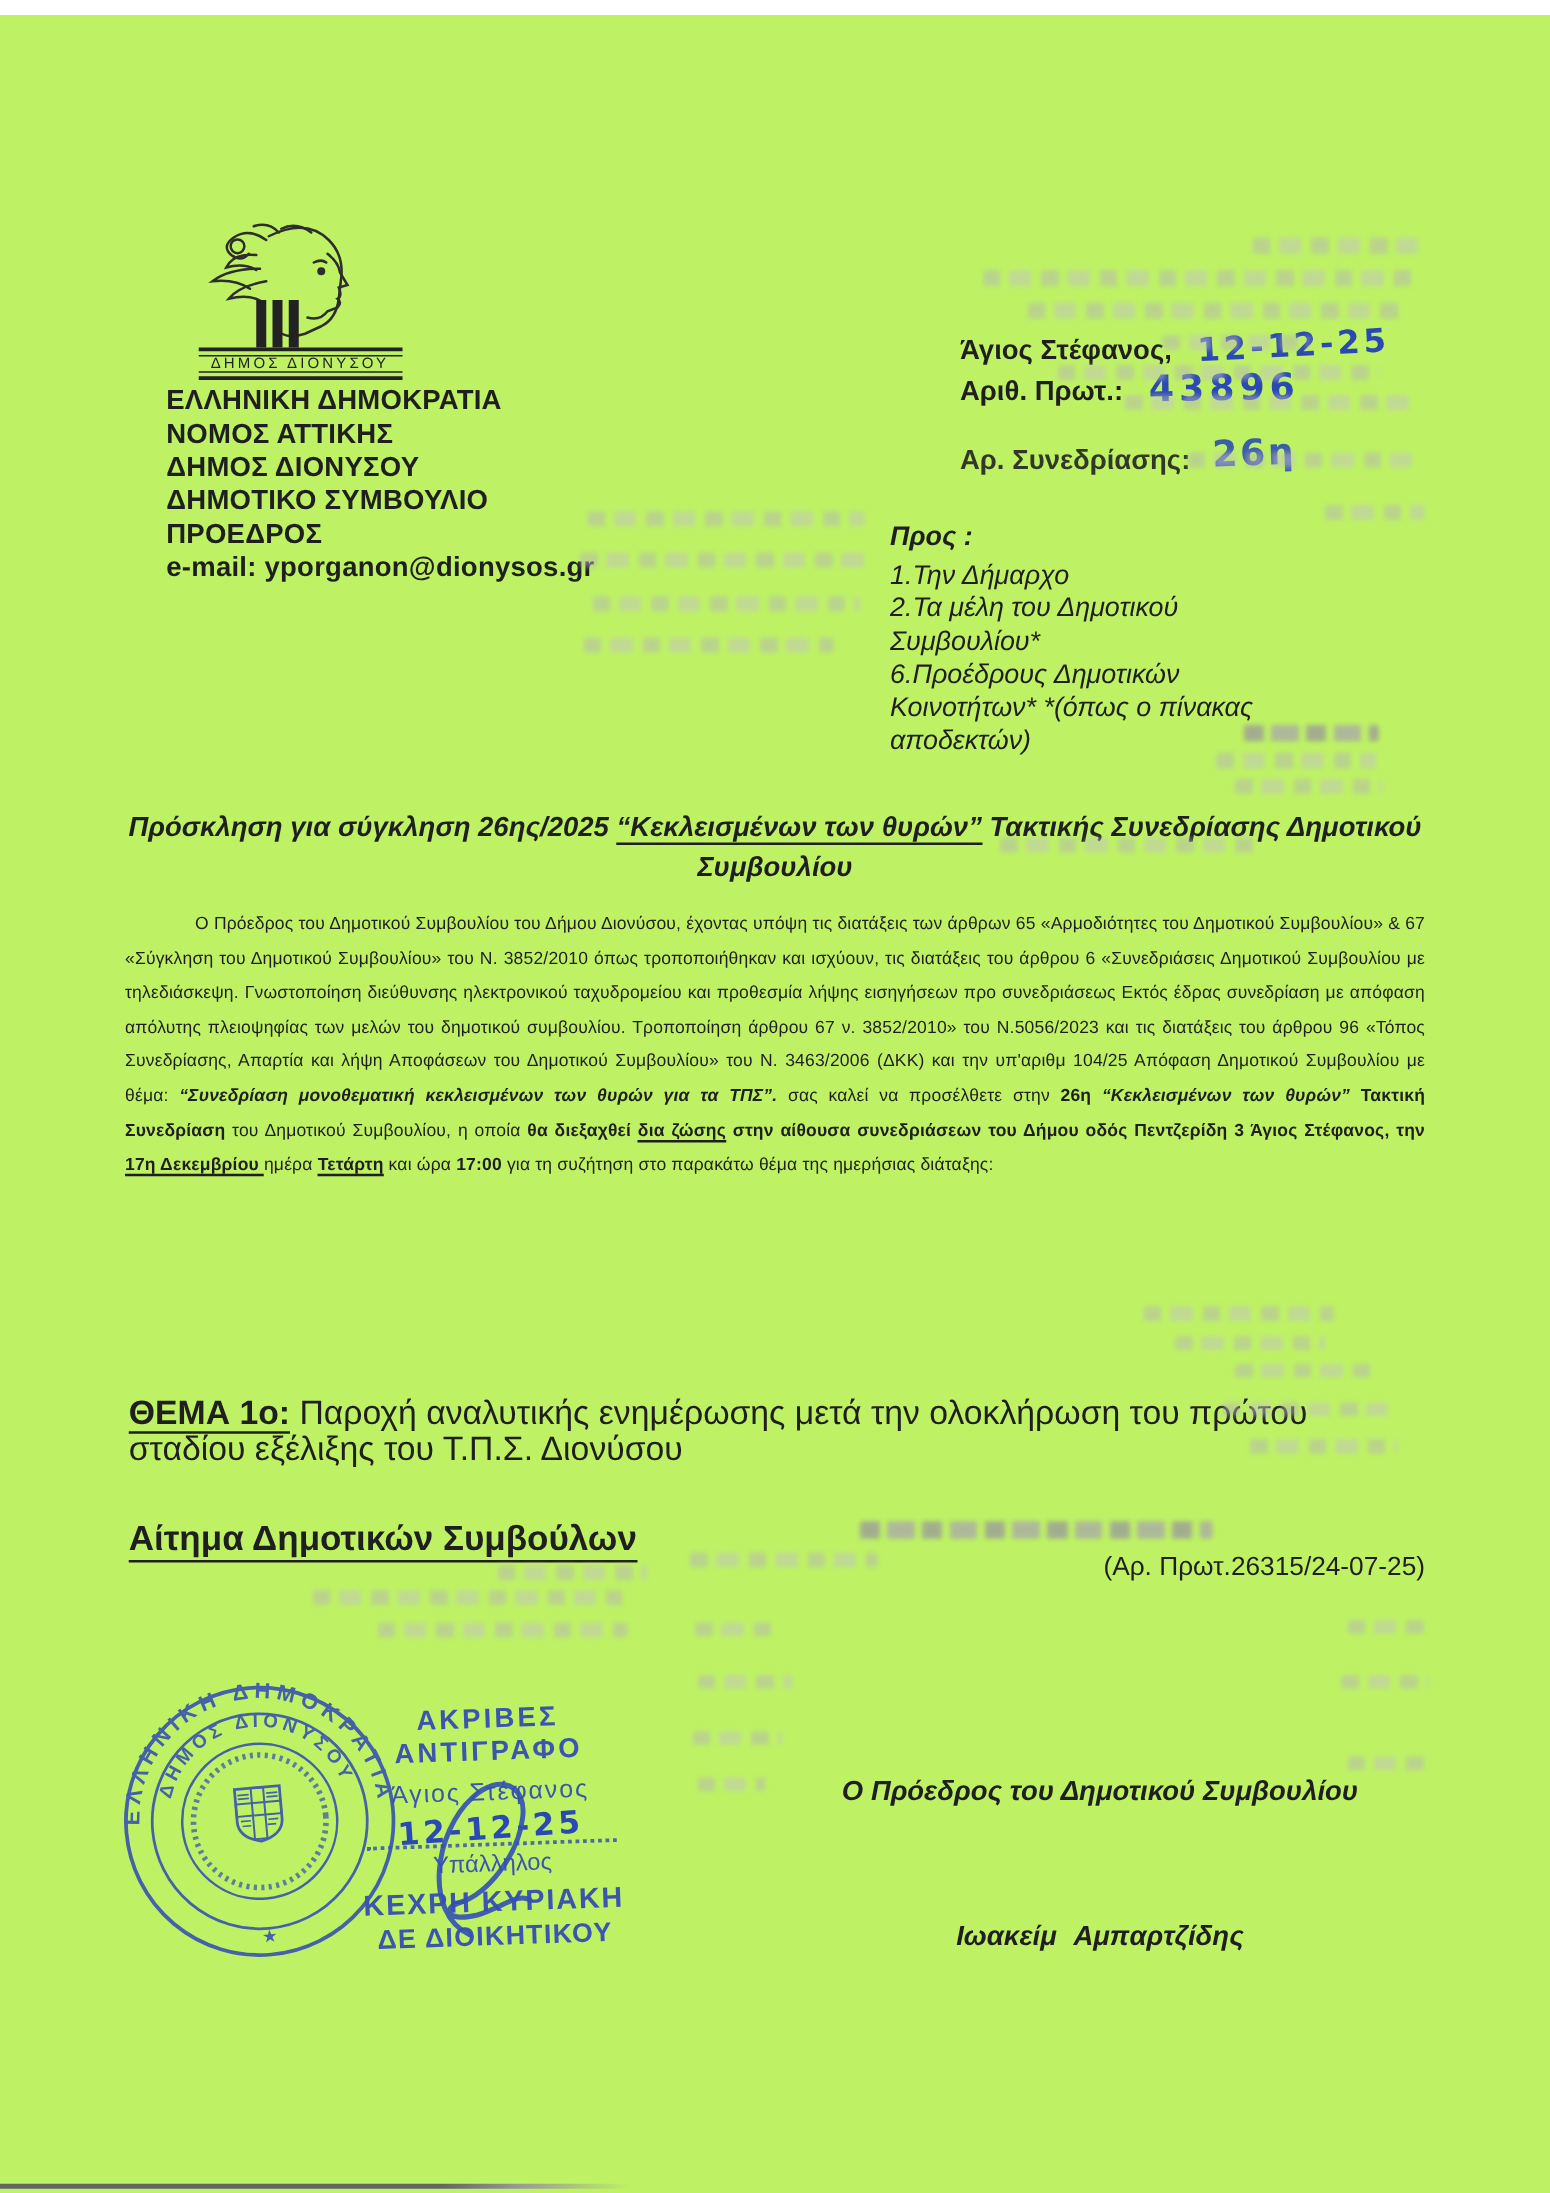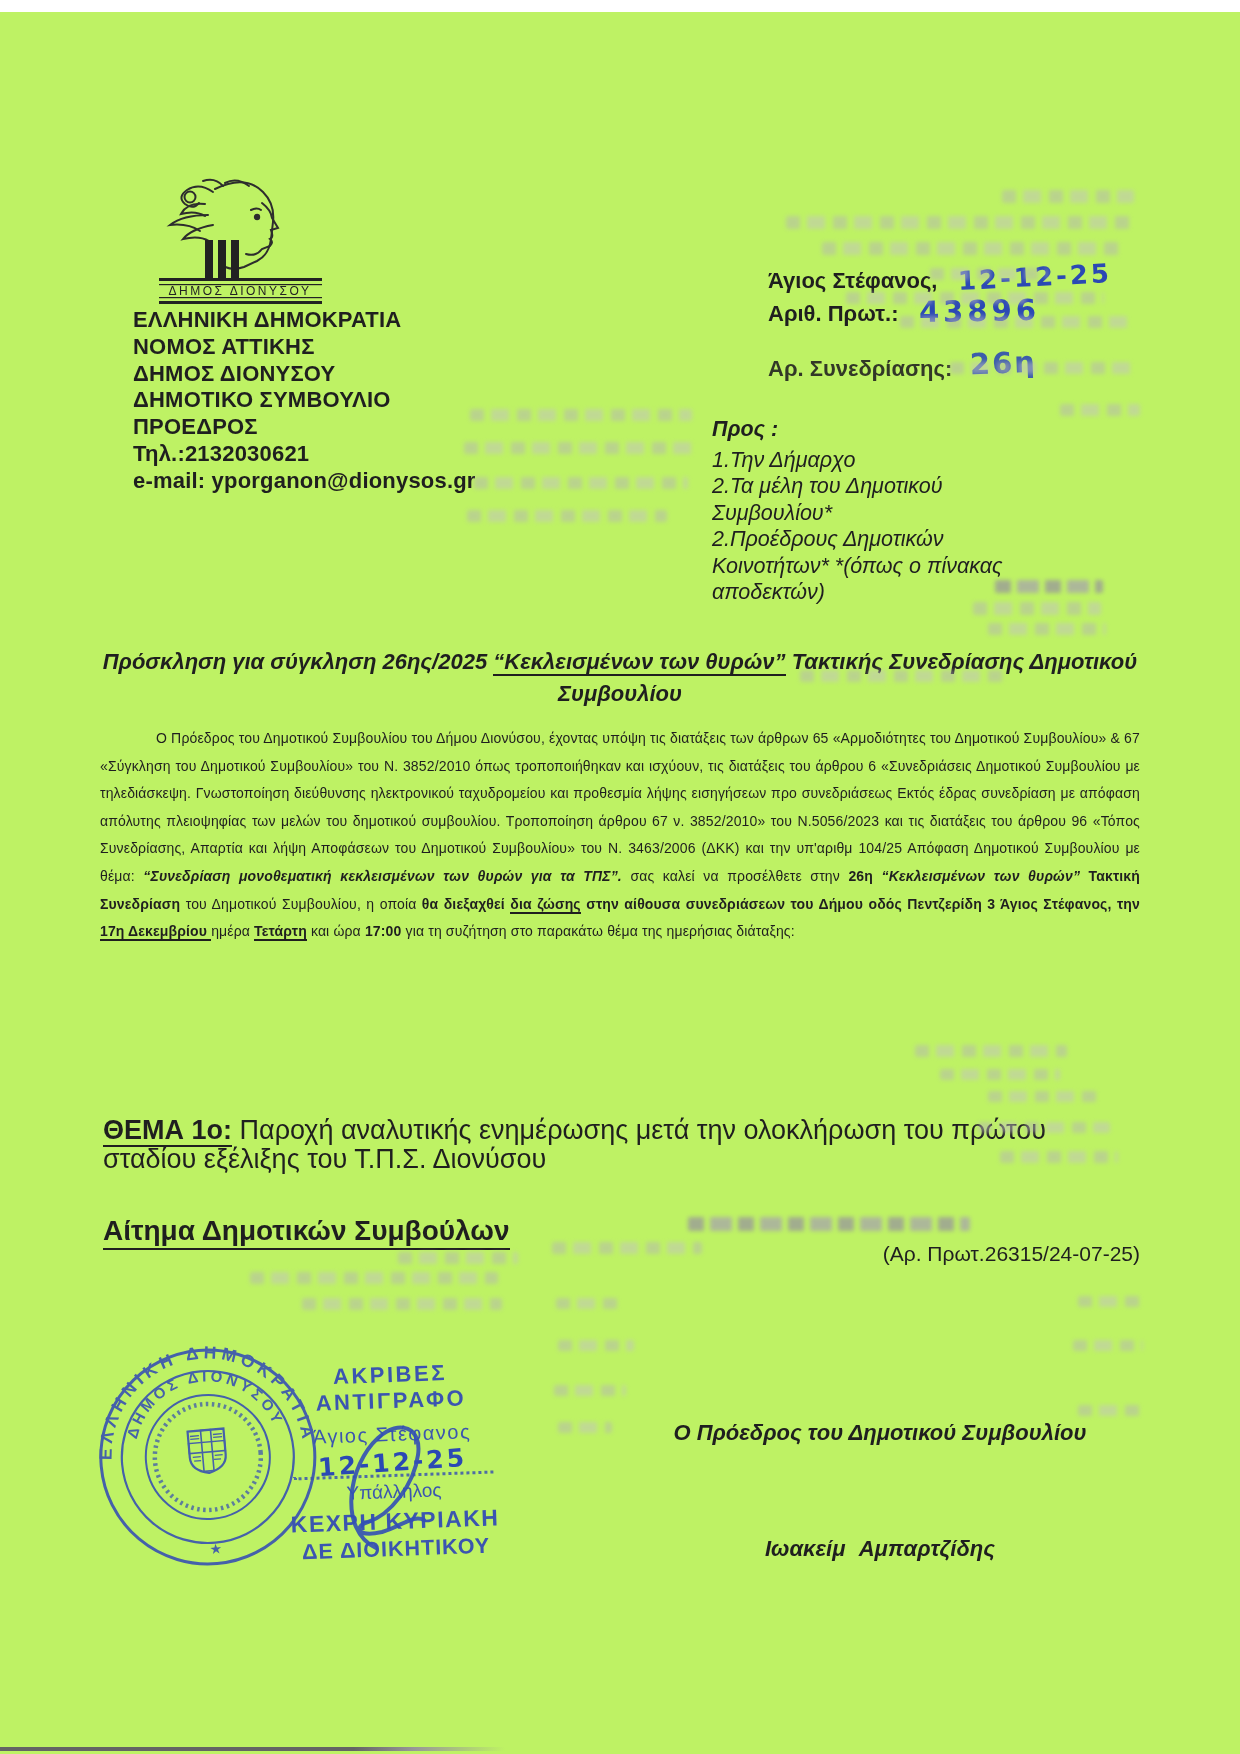--- a/index.html
+++ b/index.html
@@ -91,21 +91,20 @@
       <text x="87" y="120.5" text-anchor="middle" font-size="12" letter-spacing="2.5" fill="#222222" font-family="Liberation Sans, sans-serif">ΔΗΜΟΣ ΔΙΟΝΥΣΟΥ</text>
     </svg>
   </div>
 
   <div class="abs letterhead">
     <div>ΕΛΛΗΝΙΚΗ ΔΗΜΟΚΡΑΤΙΑ</div>
     <div>ΝΟΜΟΣ ΑΤΤΙΚΗΣ</div>
     <div>ΔΗΜΟΣ ΔΙΟΝΥΣΟΥ</div>
     <div>ΔΗΜΟΤΙΚΟ ΣΥΜΒΟΥΛΙΟ</div>
     <div>ΠΡΟΕΔΡΟΣ</div>
-    <div>Τηλ.:2132030621</div>
     <div>e-mail: yporganon@dionysos.gr</div>
   </div>
 
   <div class="abs proto">
     <div>
       <span class="proto-label">Άγιος Στέφανος,</span>
       <span class="hand hand-date">12-12-25</span>
     </div>
     <div>
       <span class="proto-label">Αριθ. Πρωτ.:</span>
@@ -114,21 +113,21 @@
     <div class="proto-row3">
       <span class="proto-label">Αρ. Συνεδρίασης:</span>
       <span class="hand hand-session">26η</span>
     </div>
   </div>
 
   <div class="abs recipients">
     <div class="label">Προς :</div>
     <div>1.Την Δήμαρχο</div>
     <div>2.Τα μέλη του Δημοτικού Συμβουλίου*</div>
-    <div>2.Προέδρους Δημοτικών Κοινοτήτων* *(όπως ο πίνακας αποδεκτών)</div>
+    <div>6.Προέδρους Δημοτικών Κοινοτήτων* *(όπως ο πίνακας αποδεκτών)</div>
   </div>
 
   <div class="abs subject"><span class="seg-bi">Πρόσκληση για σύγκληση 26ης/2025 </span><span class="seg-biu">“Κεκλεισμένων των θυρών”</span><span class="seg-bi"> Τακτικής  Συνεδρίασης Δημοτικού Συμβουλίου</span></div>
 
   <div class="abs bodytext"><span class="seg-n">Ο Πρόεδρος του Δημοτικού Συμβουλίου του Δήμου Διονύσου, έχοντας υπόψη τις διατάξεις των άρθρων 65 «Αρμοδιότητες του Δημοτικού Συμβουλίου» &amp; 67 «Σύγκληση του Δημοτικού Συμβουλίου» του Ν. 3852/2010 όπως τροποποιήθηκαν και ισχύουν, τις διατάξεις του άρθρου 6 «Συνεδριάσεις Δημοτικού Συμβουλίου με τηλεδιάσκεψη. Γνωστοποίηση διεύθυνσης ηλεκτρονικού ταχυδρομείου και προθεσμία λήψης εισηγήσεων προ συνεδριάσεως Εκτός έδρας συνεδρίαση με απόφαση απόλυτης πλειοψηφίας των μελών του δημοτικού συμβουλίου. Τροποποίηση άρθρου 67 ν. 3852/2010» του Ν.5056/2023 και τις διατάξεις του άρθρου 96 «Τόπος Συνεδρίασης, Απαρτία και λήψη Αποφάσεων του Δημοτικού Συμβουλίου» του Ν. 3463/2006 (ΔΚΚ) και την υπ'αριθμ 104/25 Απόφαση Δημοτικού Συμβουλίου με θέμα: </span><span class="seg-bi">“Συνεδρίαση μονοθεματική κεκλεισμένων των θυρών για τα ΤΠΣ”.</span><span class="seg-n"> σας καλεί να προσέλθετε στην </span><span class="seg-b">26η </span><span class="seg-bi">“Κεκλεισμένων των θυρών”</span><span class="seg-b"> Τακτική Συνεδρίαση</span><span class="seg-n"> του Δημοτικού Συμβουλίου, η οποία </span><span class="seg-b">θα διεξαχθεί </span><span class="seg-bu">δια ζώσης</span><span class="seg-b"> στην αίθουσα συνεδριάσεων του Δήμου οδός Πεντζερίδη 3 Άγιος Στέφανος, την</span><span class="seg-bu"> 17η Δεκεμβρίου </span><span class="seg-n">ημέρα </span><span class="seg-bu">Τετάρτη</span><span class="seg-n"> και ώρα </span><span class="seg-b">17:00</span><span class="seg-n"> για τη συζήτηση στο παρακάτω θέμα της ημερήσιας διάταξης:</span></div>
 
   <div class="abs agenda-head">Αίτημα Δημοτικών Συμβούλων</div>
   <div class="abs agenda-topic">
     <span class="tl">ΘΕΜΑ 1ο:</span><span> Παροχή αναλυτικής ενημέρωσης μετά την ολοκλήρωση του πρώτου σταδίου εξέλιξης του Τ.Π.Σ. Διονύσου</span>
   </div>

